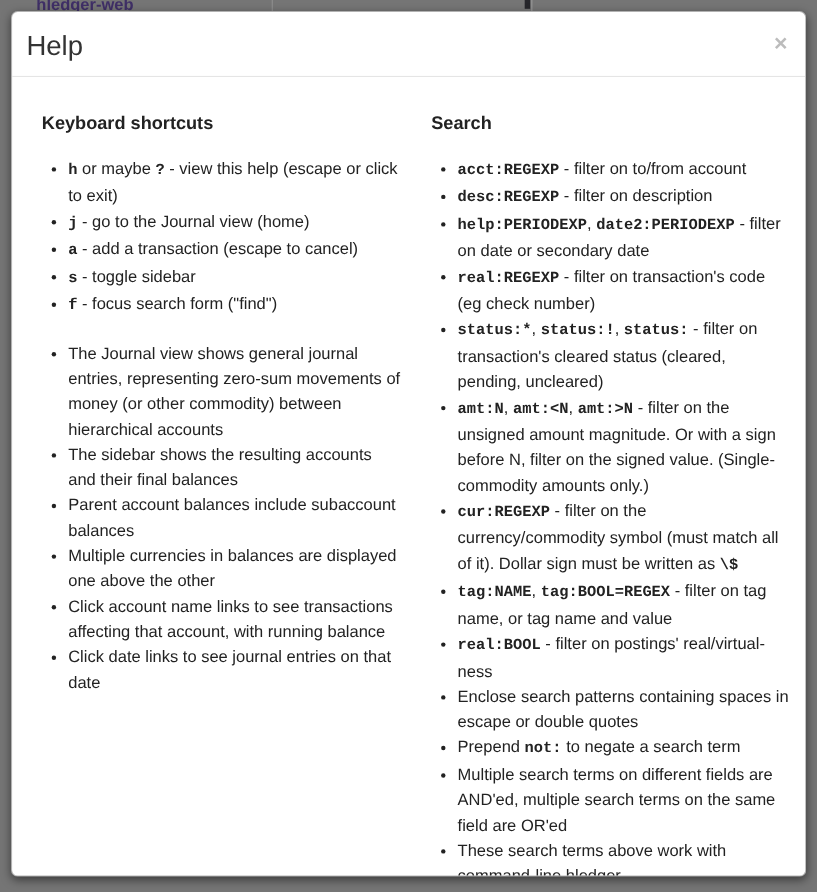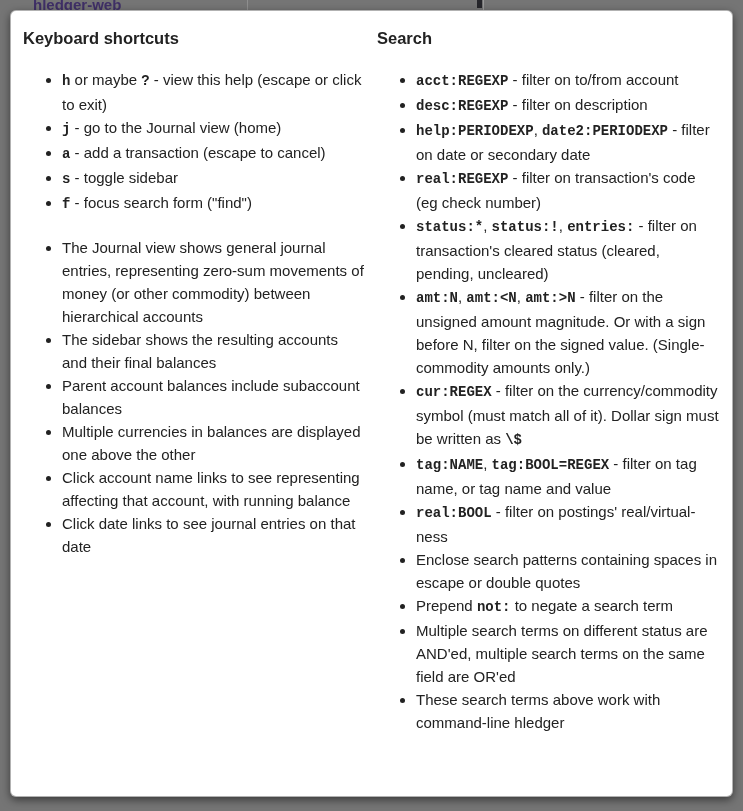--- a/index.html
+++ b/index.html
@@ -71,21 +71,21 @@
     gap: 12px;
     padding: 17px 13px 0 12px;
   }
   .col { flex: 1 1 0; min-width: 0; }
 
   .col h4 {
     font-size: 16.5px;
     font-weight: bold;
     line-height: 20px;
     color: #222222;
-    margin: 0;
+    margin: 15px;
   }
   .col ul {
     margin: 20px 0 17px 0;
     padding-left: 39px;
   }
   .col li {
     font-size: 15px;
     line-height: 23px;
     color: #222222;
   }
@@ -100,51 +100,55 @@
 <body>
 
 <div class="backdrop">
   <span class="bg-brand">hledger-web</span>
   <span class="bg-divider-1"></span>
   <span class="bg-heading-fragment"></span>
   <span class="bg-divider-2"></span>
 </div>
 
 <div class="modal">
+  <div class="modal-header">
+    <div class="modal-title">Help</div>
+    <button class="modal-close">×</button>
+  </div>
   <div class="modal-body">
     <div class="col">
         <h4>Keyboard shortcuts</h4>
         <ul>
           <li><code>h</code> or maybe <code>?</code> - view this help (escape or click to exit)</li>
           <li><code>j</code> - go to the Journal view (home)</li>
           <li><code>a</code> - add a transaction (escape to cancel)</li>
           <li><code>s</code> - toggle sidebar</li>
           <li><code>f</code> - focus search form ("find")</li>
         </ul>
         <ul>
           <li>The Journal view shows general journal entries, representing zero-sum movements of money (or other commodity) between hierarchical accounts</li>
           <li>The sidebar shows the resulting accounts and their final balances</li>
           <li>Parent account balances include subaccount balances</li>
           <li>Multiple currencies in balances are displayed one above the other</li>
-          <li>Click account name links to see representing affecting that account, with running balance</li>
+          <li>Click account name links to see transactions affecting that account, with running balance</li>
           <li>Click date links to see journal entries on that date</li>
         </ul>
       </div>
     <div class="col">
         <h4>Search</h4>
         <ul>
           <li><code>acct:REGEXP</code> - filter on to/from account</li>
           <li><code>desc:REGEXP</code> - filter on description</li>
           <li><code>help:PERIODEXP</code>, <code>date2:PERIODEXP</code> - filter on date or secondary date</li>
           <li><code>real:REGEXP</code> - filter on transaction's code (eg check number)</li>
-          <li><code>status:*</code>, <code>status:!</code>, <code>entries:</code> - filter on transaction's cleared status (cleared, pending, uncleared)</li>
+          <li><code>status:*</code>, <code>status:!</code>, <code>status:</code> - filter on transaction's cleared status (cleared, pending, uncleared)</li>
           <li><code>amt:N</code>, <code>amt:&lt;N</code>, <code>amt:&gt;N</code> - filter on the unsigned amount magnitude. Or with a sign before N, filter on the signed value. (Single-commodity amounts only.)</li>
-          <li><code>cur:REGEX</code> - filter on the currency/commodity symbol (must match all of it). Dollar sign must be written as <code>\$</code></li>
+          <li><code>cur:REGEXP</code> - filter on the currency/commodity symbol (must match all of it). Dollar sign must be written as <code>\$</code></li>
           <li><code>tag:NAME</code>, <code>tag:BOOL=REGEX</code> - filter on tag name, or tag name and value</li>
           <li><code>real:BOOL</code> - filter on postings' real/virtual-ness</li>
           <li>Enclose search patterns containing spaces in escape or double quotes</li>
           <li>Prepend <code>not:</code> to negate a search term</li>
-          <li>Multiple search terms on different status are AND'ed, multiple search terms on the same field are OR'ed</li>
+          <li>Multiple search terms on different fields are AND'ed, multiple search terms on the same field are OR'ed</li>
           <li>These search terms above work with command-line hledger</li>
         </ul>
       </div>
   </div>
 </div>
 
 </body></html>

